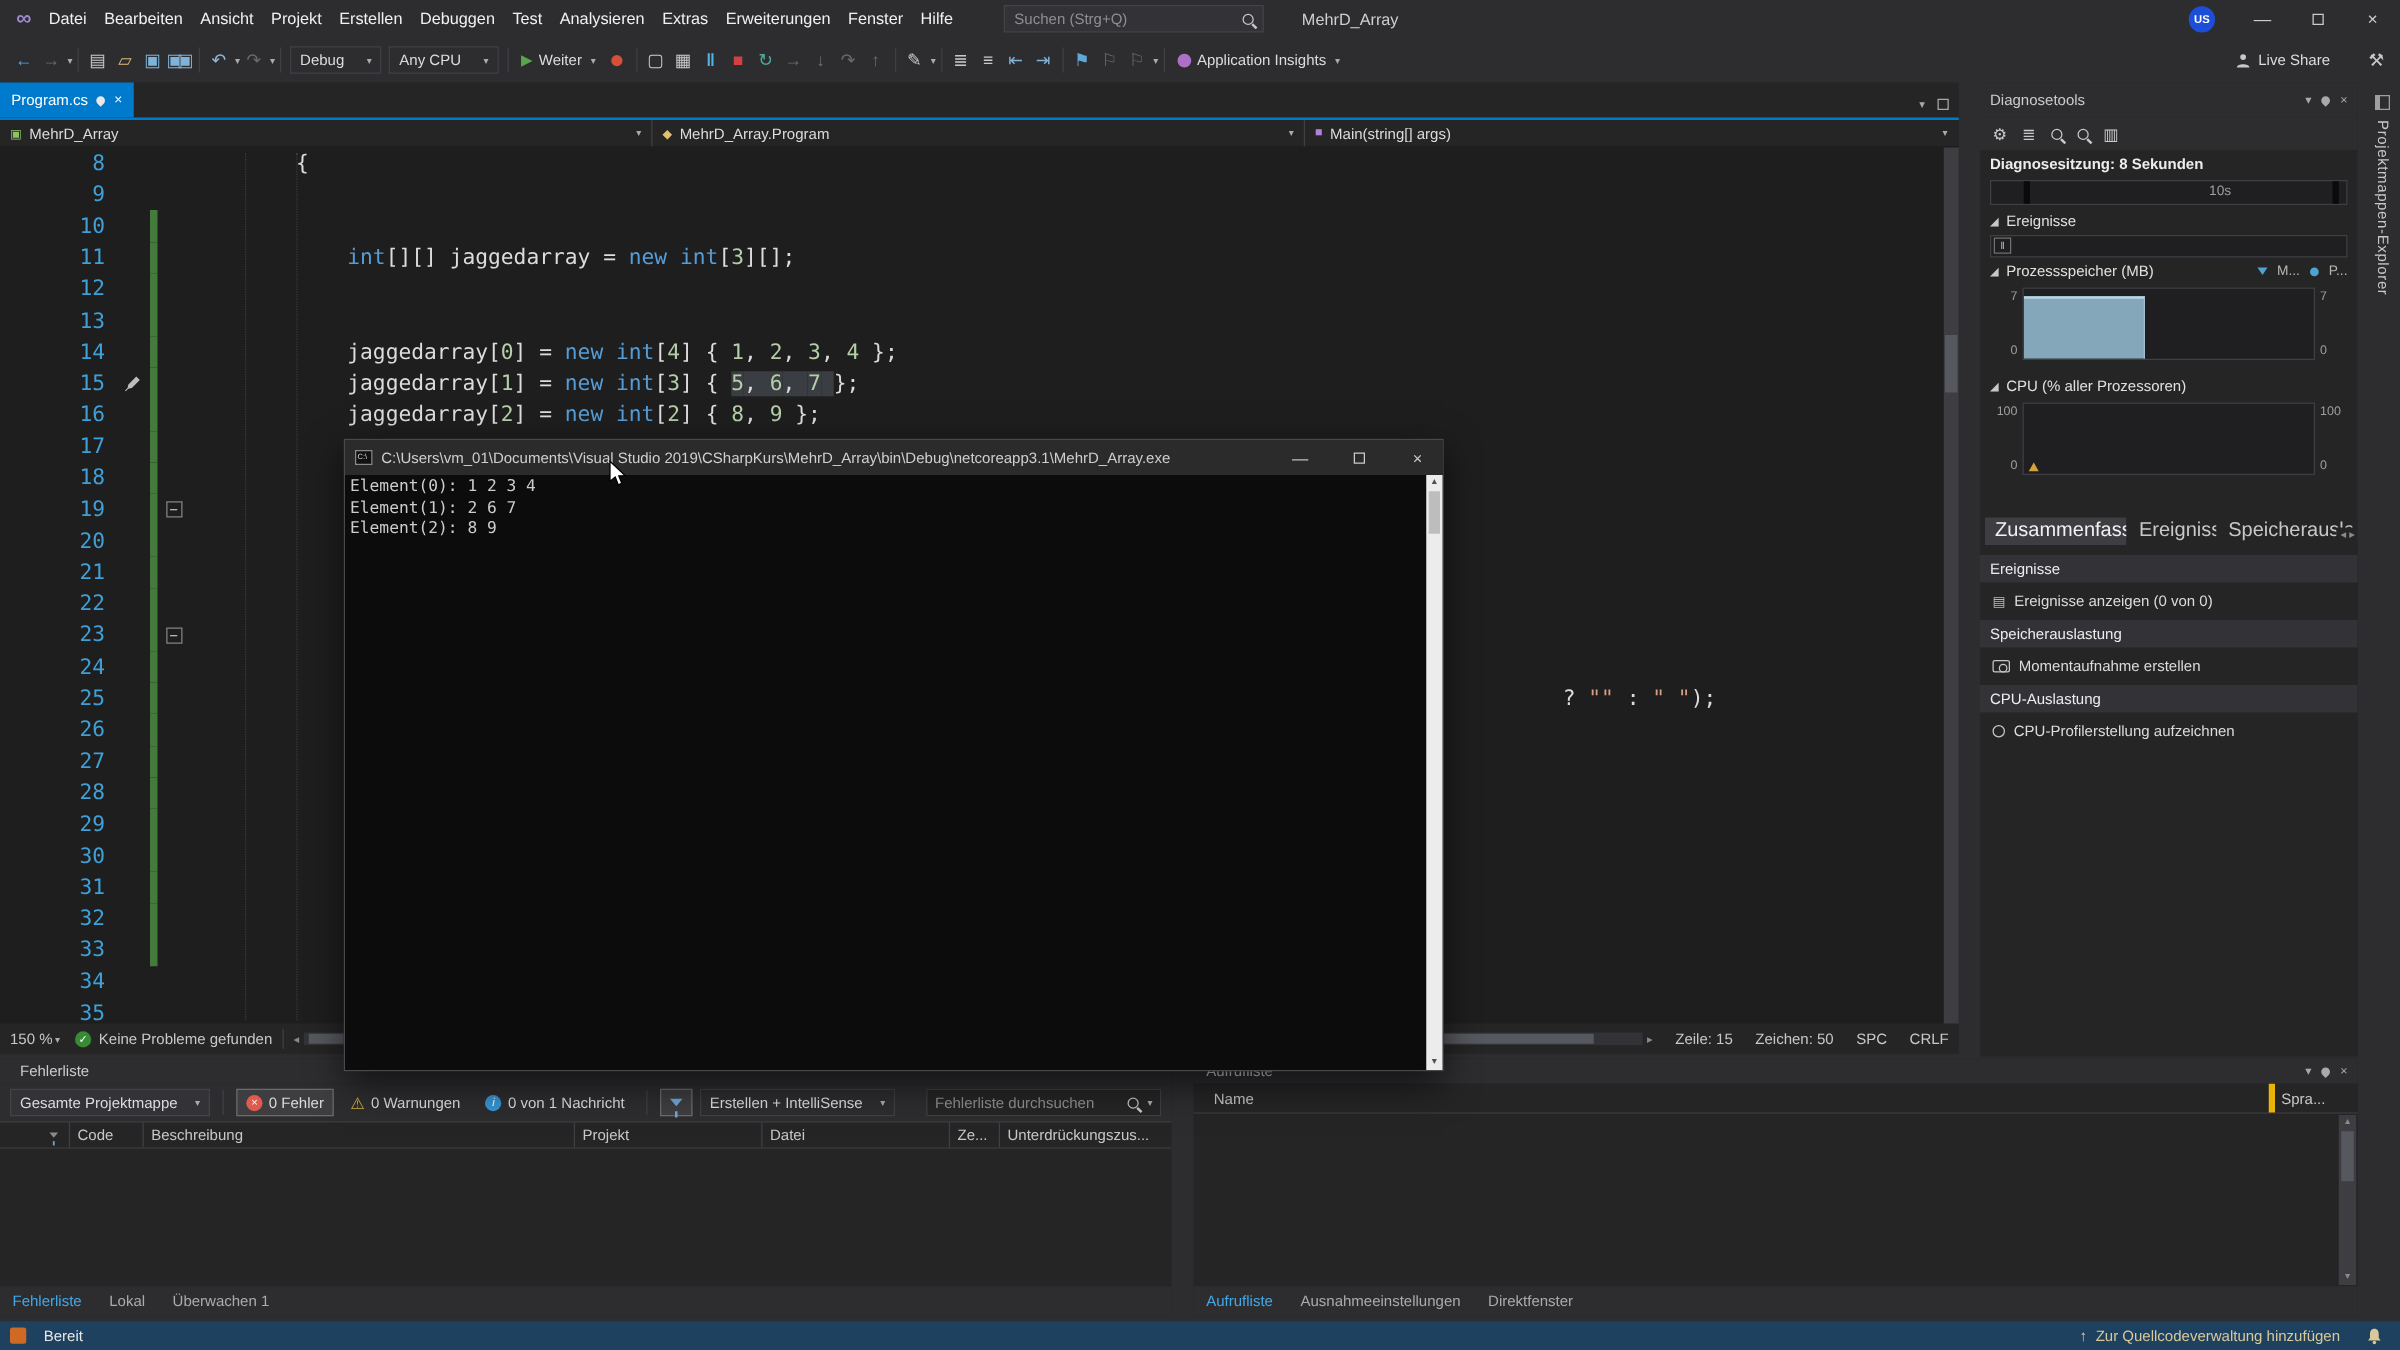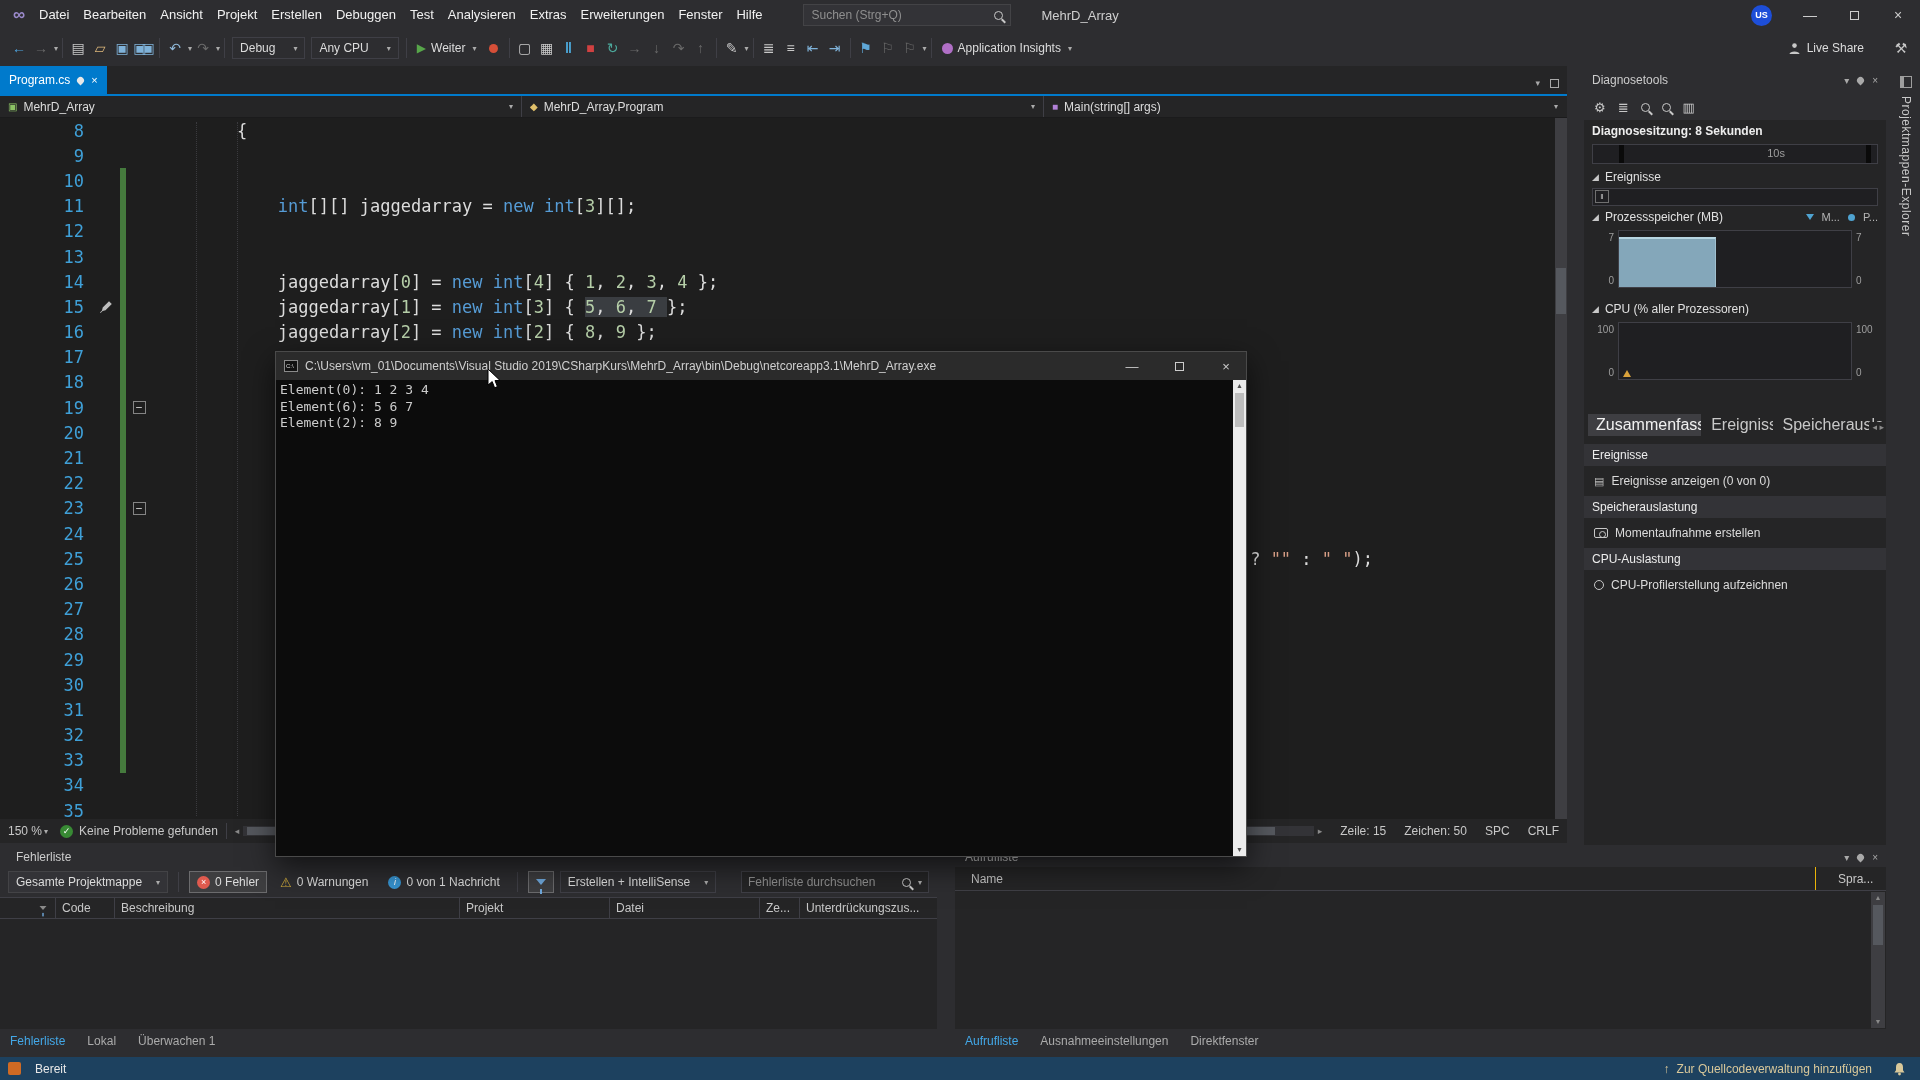--- a/index.html
+++ b/index.html
@@ -64,21 +64,21 @@
 
   #zoomrow { position:absolute; left:0; top:819px; width:1567px; height:24px; background:#252526; display:flex; align-items:center; padding:0 8px; font-size:12px; color:#C8C8C8; }
   .health { display:flex; align-items:center; gap:6px; margin-left:12px; }
   .okdot { width:13px; height:13px; border-radius:50%; background:#388A34; color:#fff; font-size:9px; display:flex; align-items:center; justify-content:center; }
   .hsep { width:1px; height:16px; background:#3F3F46; margin:0 8px; }
   .htrack { flex:1; height:10px; background:#333337; position:relative; margin:0 4px; }
   .hthumb { position:absolute; left:4px; top:1px; height:8px; width:96%; background:#55585E; }
   .edstat { margin-left:18px; white-space:nowrap; }
 
   
-  #console { position:absolute; left:275px; top:351px; width:972px; height:506px; background:#0C0C0C; border:1px solid #4A4A4A; box-shadow:0 10px 28px rgba(0,0,0,0.6); z-index:50; }
+  #console { position:absolute; left:275px; top:351px; width:880px; height:506px; background:#0C0C0C; border:1px solid #4A4A4A; box-shadow:0 10px 28px rgba(0,0,0,0.6); z-index:50; }
   #ctitle { height:28px; background:#2B2B2B; display:flex; align-items:center; padding-left:8px; gap:7px; font-size:12px; color:#CFCFCF; }
   .cicon { width:14px; height:12px; background:#111; border:1px solid #8A8A8A; color:#ddd; font-size:6px; line-height:10px; padding-left:1px; flex:none; }
   .ctext { white-space:nowrap; overflow:hidden; text-overflow:ellipsis; flex:1; }
   .cbtn { width:40px; height:28px; display:flex; align-items:center; justify-content:center; color:#CCCCCC; font-size:13px; flex:none; }
   #cbody { position:relative; height:476px; font-family:"DejaVu Sans Mono",monospace; font-size:13px; line-height:16.5px; color:#CCCCCC; padding:2px 0 0 4px; }
   .conline { white-space:pre; }
   #cscroll { position:absolute; right:0; top:28px; bottom:0; width:13px; background:#ECECEC; display:flex; flex-direction:column; align-items:center; }
   .carrow { color:#505050; font-size:7px; line-height:12px; }
   #cthumb { width:9px; height:34px; background:#BDBDBD; margin-top:1px; }
   #cspacer { flex:1; }
@@ -146,21 +146,21 @@
   .wtabs { height:24px; background:#2D2D30; display:flex; align-items:center; padding-left:10px; }
   .wtab { font-size:12px; color:#ABABAB; margin-right:22px; }
   .wtab.on { color:#43A8E8; }
 
   
   #stackwin { position:absolute; left:955px; top:847px; width:931px; height:206px; background:#252526; display:flex; flex-direction:column; }
   .stitle { height:20px; background:#2D2D30; display:flex; align-items:center; padding:0 8px 0 10px; font-size:12px; color:#CCCCCC; gap:8px; }
   .stitle .sp { flex:1; }
   #stackheader { height:24px; border-bottom:1px solid #3F3F46; display:flex; align-items:center; font-size:12px; color:#C8C8C8; background:#252526; }
   .shname { flex:1; padding-left:16px; }
-  .shlang { width:56px; border-left:1px solid #eab308; height:100%; display:flex; align-items:center; padding-left:22px; }
+  .shlang { width:56px; border-left:5px solid #eab308; height:100%; display:flex; align-items:center; padding-left:5px; }
   .shsb { width:15px; }
   #stackscroll { position:absolute; right:1px; top:45px; bottom:25px; width:14px; background:#3E3E42; display:flex; flex-direction:column; align-items:center; }
   #stackscroll .carrow { color:#8A8A8A; }
   #stthumb { width:10px; height:40px; background:#55585E; margin-top:1px; }
   #stackscroll .sp { flex:1; }
 
   
   #statusbar { position:absolute; left:0; top:1057px; width:1920px; height:23px; background:#1D415F; display:flex; align-items:center; padding:0 14px 0 8px; font-size:12px; color:#E8E8E8; }
   .orangesq { width:13px; height:13px; background:#CE6A24; border-radius:2px; margin-right:14px; }
   .sb-right { margin-left:auto; display:flex; align-items:center; gap:7px; color:#D9C89A; }
@@ -731,21 +731,21 @@
     <span class="ctext">C:\Users\vm_01\Documents\Visual Studio 2019\CSharpKurs\MehrD_Array\bin\Debug\netcoreapp3.1\MehrD_Array.exe</span>
     <span class="cbtn">—</span>
     <span class="cbtn">
         <span class="wbox"></span>
       </span>
     <span class="cbtn">×</span>
   </div>
   <div id="cbody">
     <div id="console-lines-host">
         <div class="conline">Element(0): 1 2 3 4</div>
-        <div class="conline">Element(6): 5 6 7</div>
+        <div class="conline">Element(1): 2 6 7</div>
         <div class="conline">Element(2): 8 9</div>
       </div>
   </div>
   <div id="cscroll">
     <span class="carrow">▲</span>
     <div id="cthumb"></div>
     <div id="cspacer"></div>
     <span class="carrow">▼</span>
   </div>
 </div>

